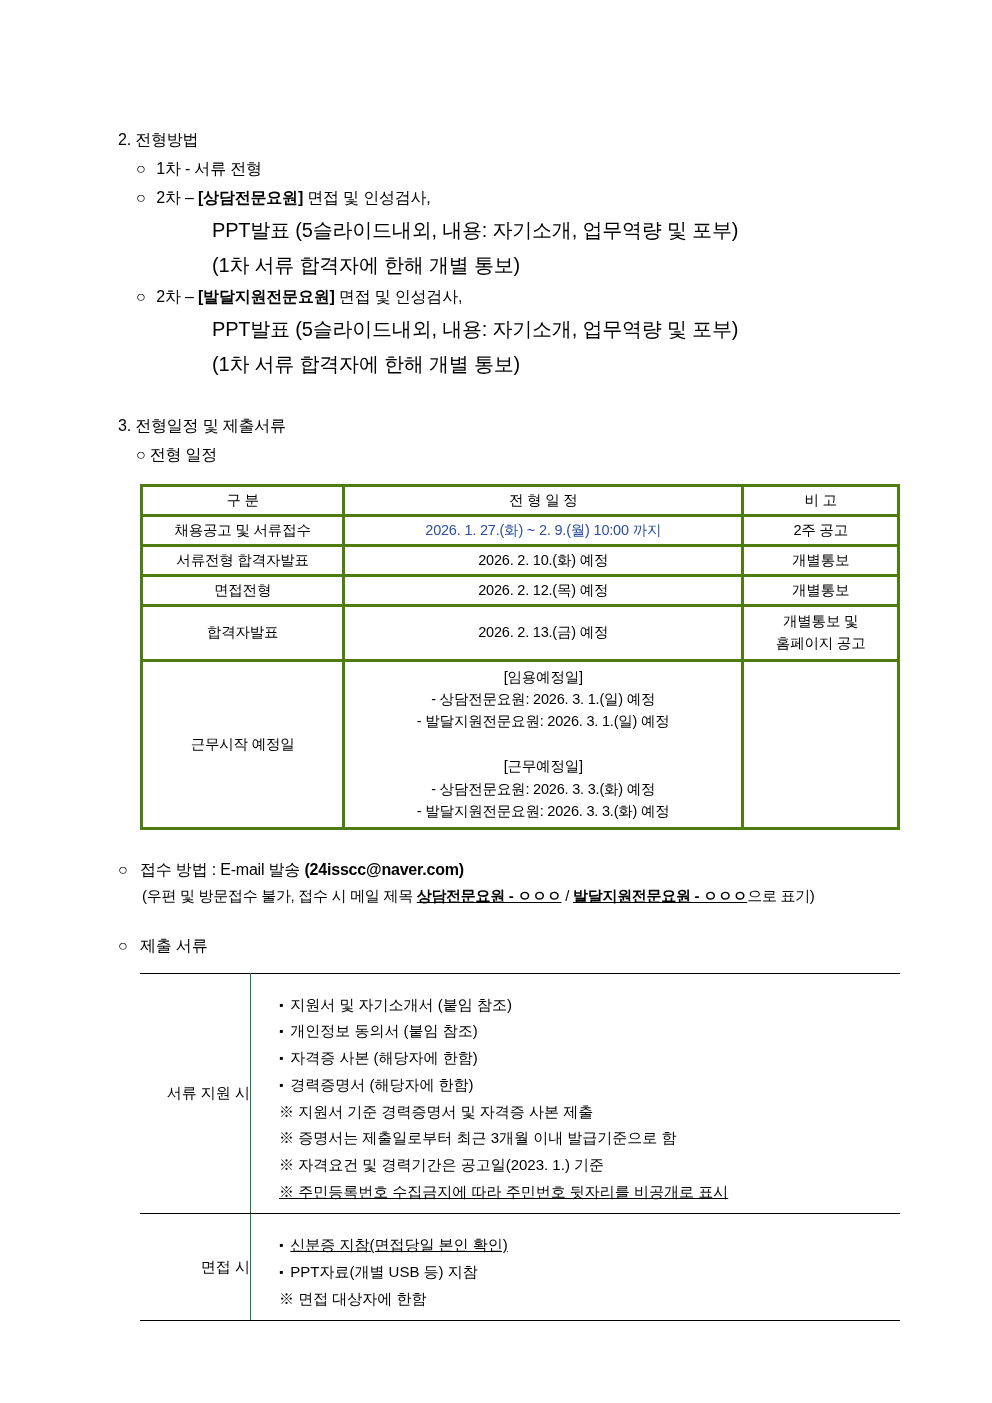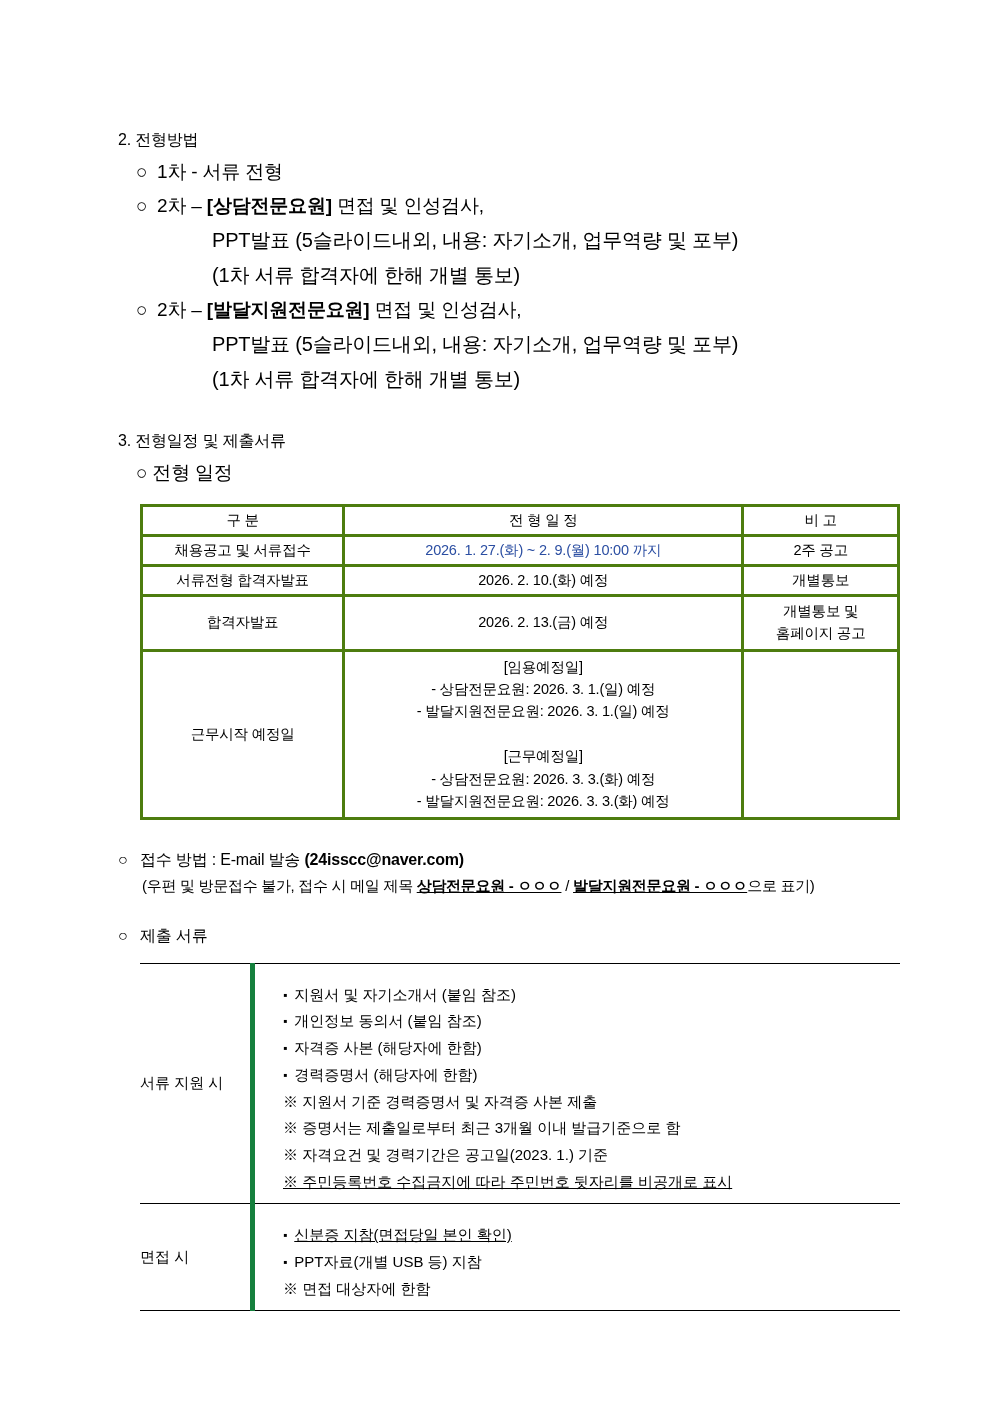--- a/index.html
+++ b/index.html
@@ -29,21 +29,21 @@
     width: 800px;
   }
 
   
   .sec-title {
     font-size: 16px;
     margin: 0 0 8px 18px;
     letter-spacing: -0.2px;
   }
   .bullet-line {
-    font-size: 19px;
+    font-size: 16px;
     margin: 0 0 8px 36px;
     letter-spacing: -0.2px;
     white-space: nowrap;
   }
   .bullet-line .circ {
     display: inline-block;
     width: 16px;
   }
   .sub-line {
     font-size: 20px;
@@ -104,22 +104,22 @@
     font-size: 15px;
   }
   table.docs td {
     border-top: 1px solid #000;
     border-bottom: 1px solid #000;
     vertical-align: middle;
     padding: 8px 0;
   }
   table.docs td.label {
     width: 110px;
-    text-align: left;
-    border-right: 5px solid #15803d;
+    text-align: right;
+    border-right: 1px solid #15803d;
   }
   table.docs td.items {
     padding: 18px 0 8px 14px;
     line-height: 1.78;
   }
   .item-sq::before {
     content: "▪";
     font-size: 12px;
     margin-right: 7px;
     position: relative;
@@ -171,20 +171,25 @@
         <th class="col-3">비 고</th>
       </tr>
       <tr>
         <td>채용공고 및 서류접수</td>
         <td class="blue">2026. 1. 27.(화) ~ 2. 9.(월) 10:00 까지</td>
         <td>2주 공고</td>
       </tr>
       <tr>
         <td>서류전형 합격자발표</td>
         <td>2026. 2. 10.(화) 예정</td>
+        <td>개별통보</td>
+      </tr>
+      <tr>
+        <td>면접전형</td>
+        <td>2026. 2. 12.(목) 예정</td>
         <td>개별통보</td>
       </tr>
       <tr>
         <td>합격자발표</td>
         <td>2026. 2. 13.(금) 예정</td>
         <td class="two-line">
           <div>개별통보 및</div>
           <div>홈페이지 공고</div>
         </td>
       </tr>

